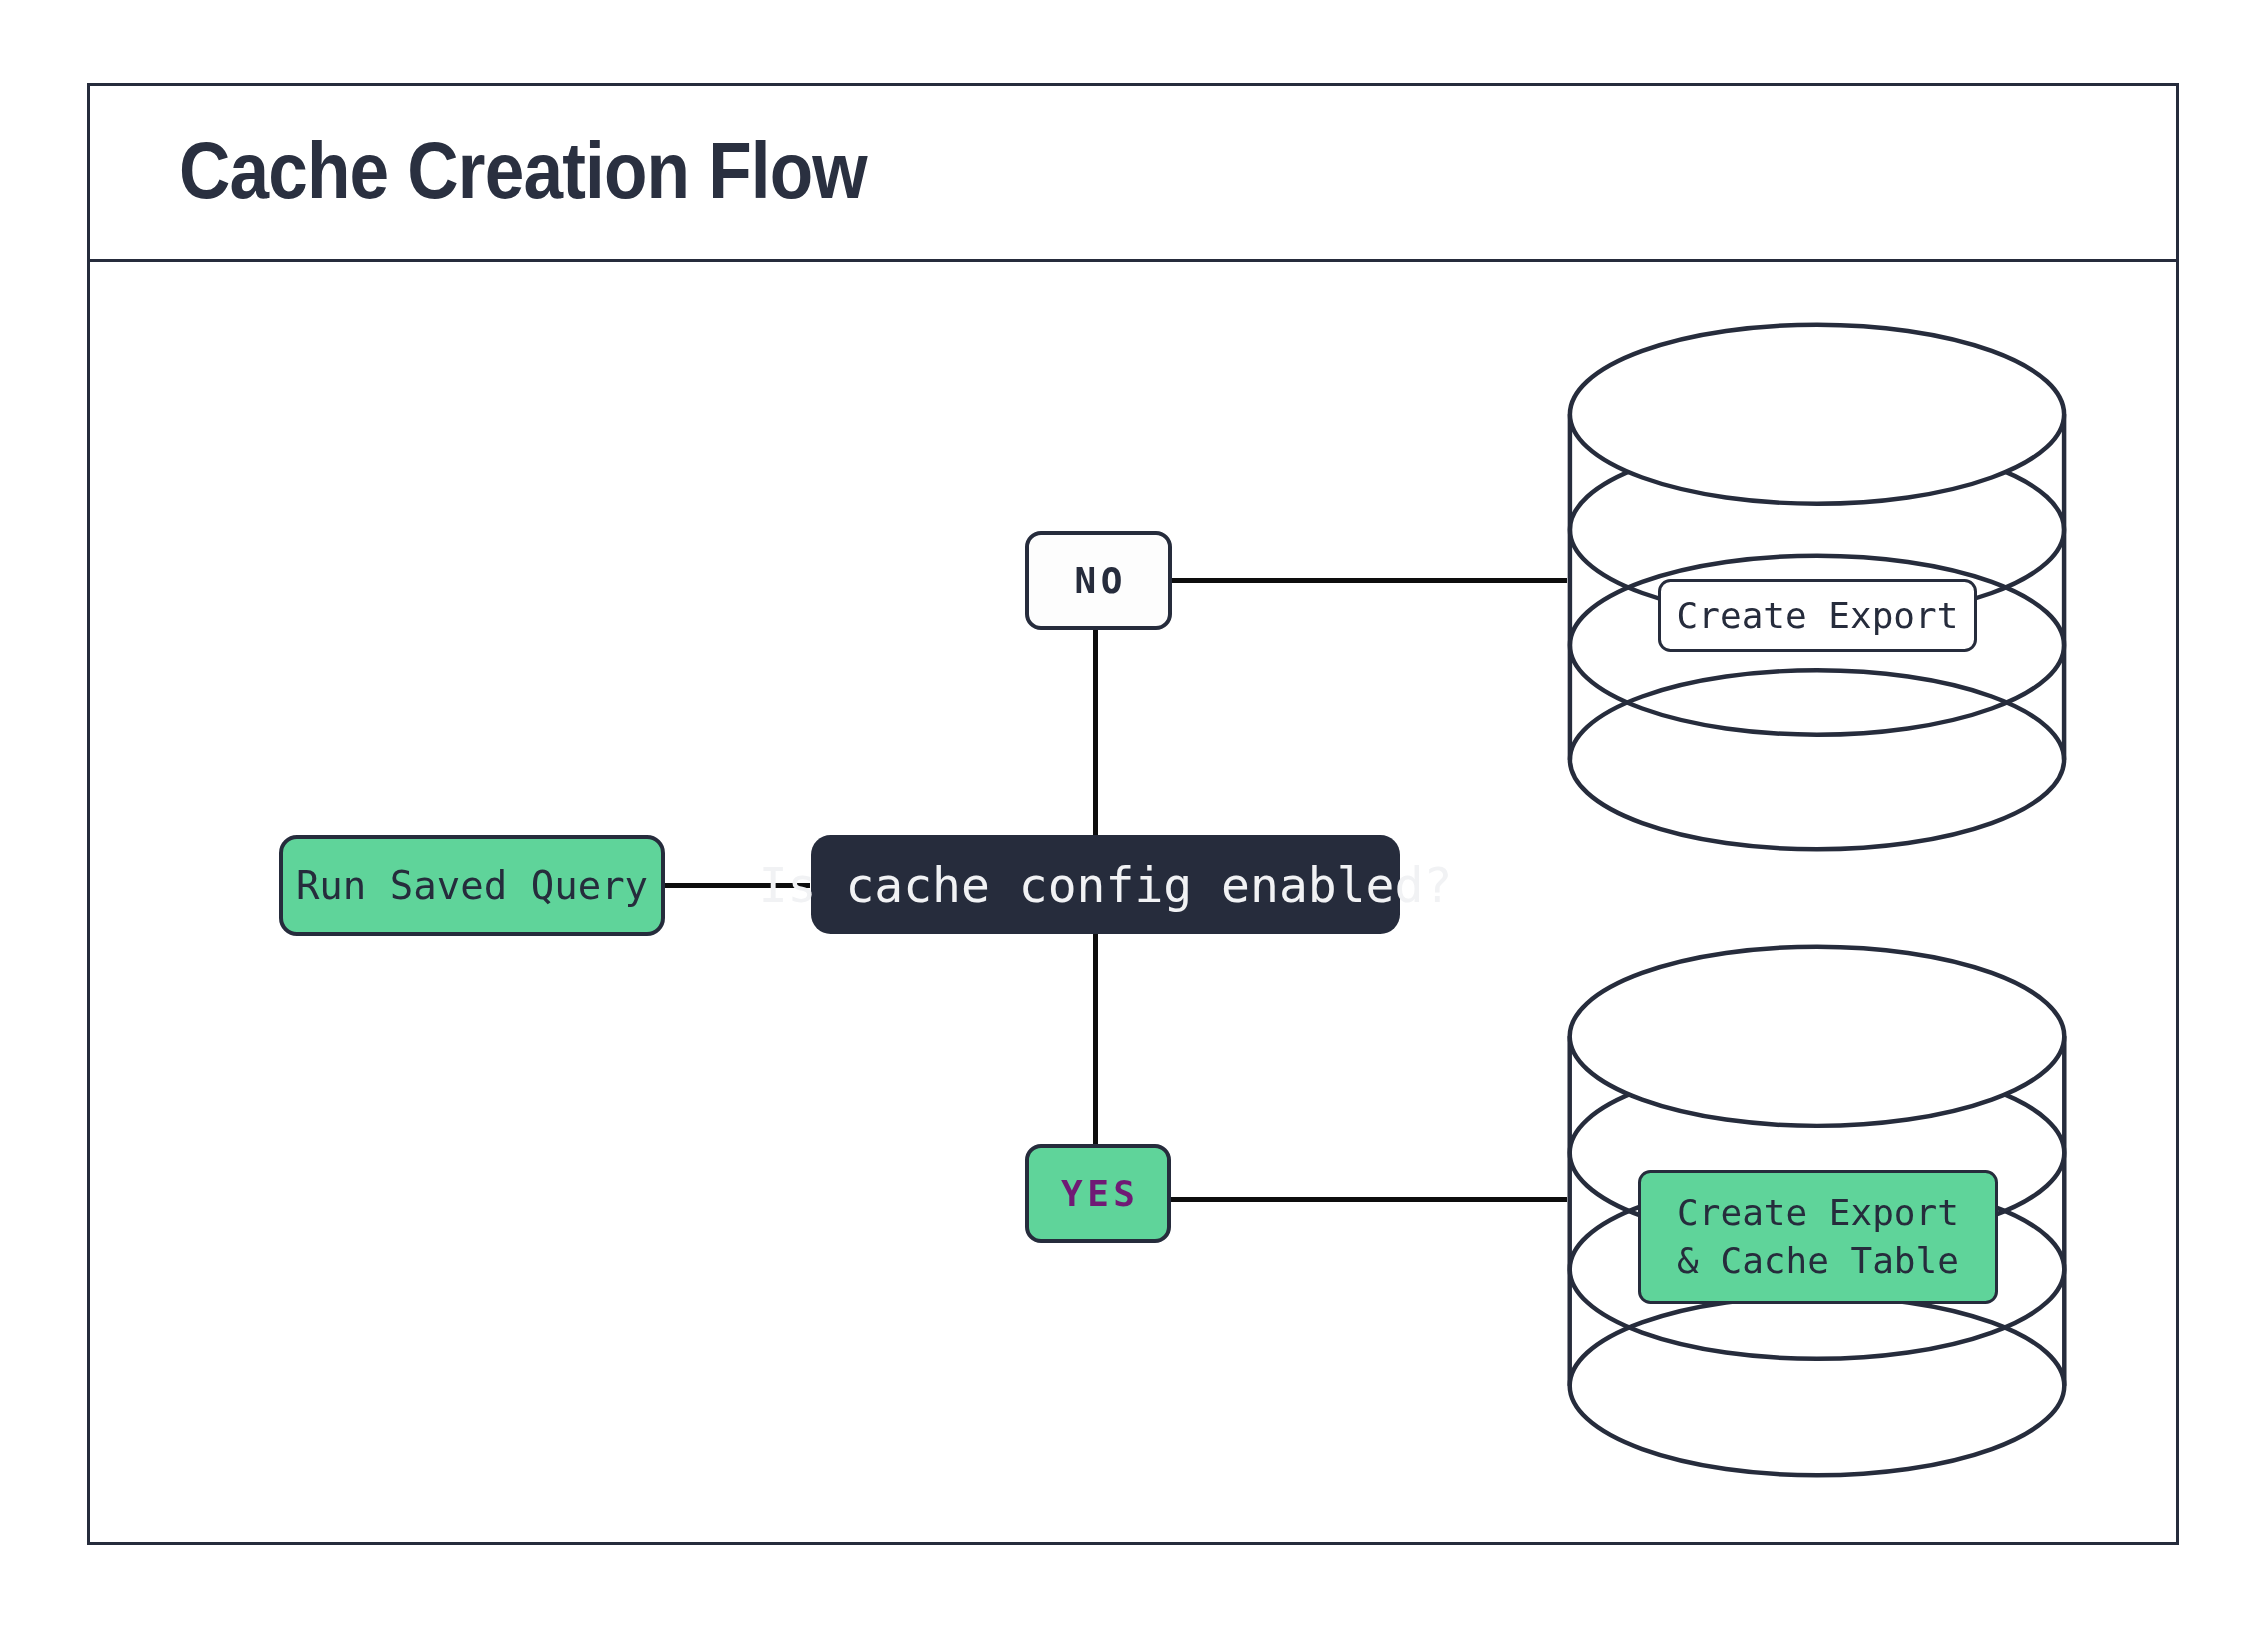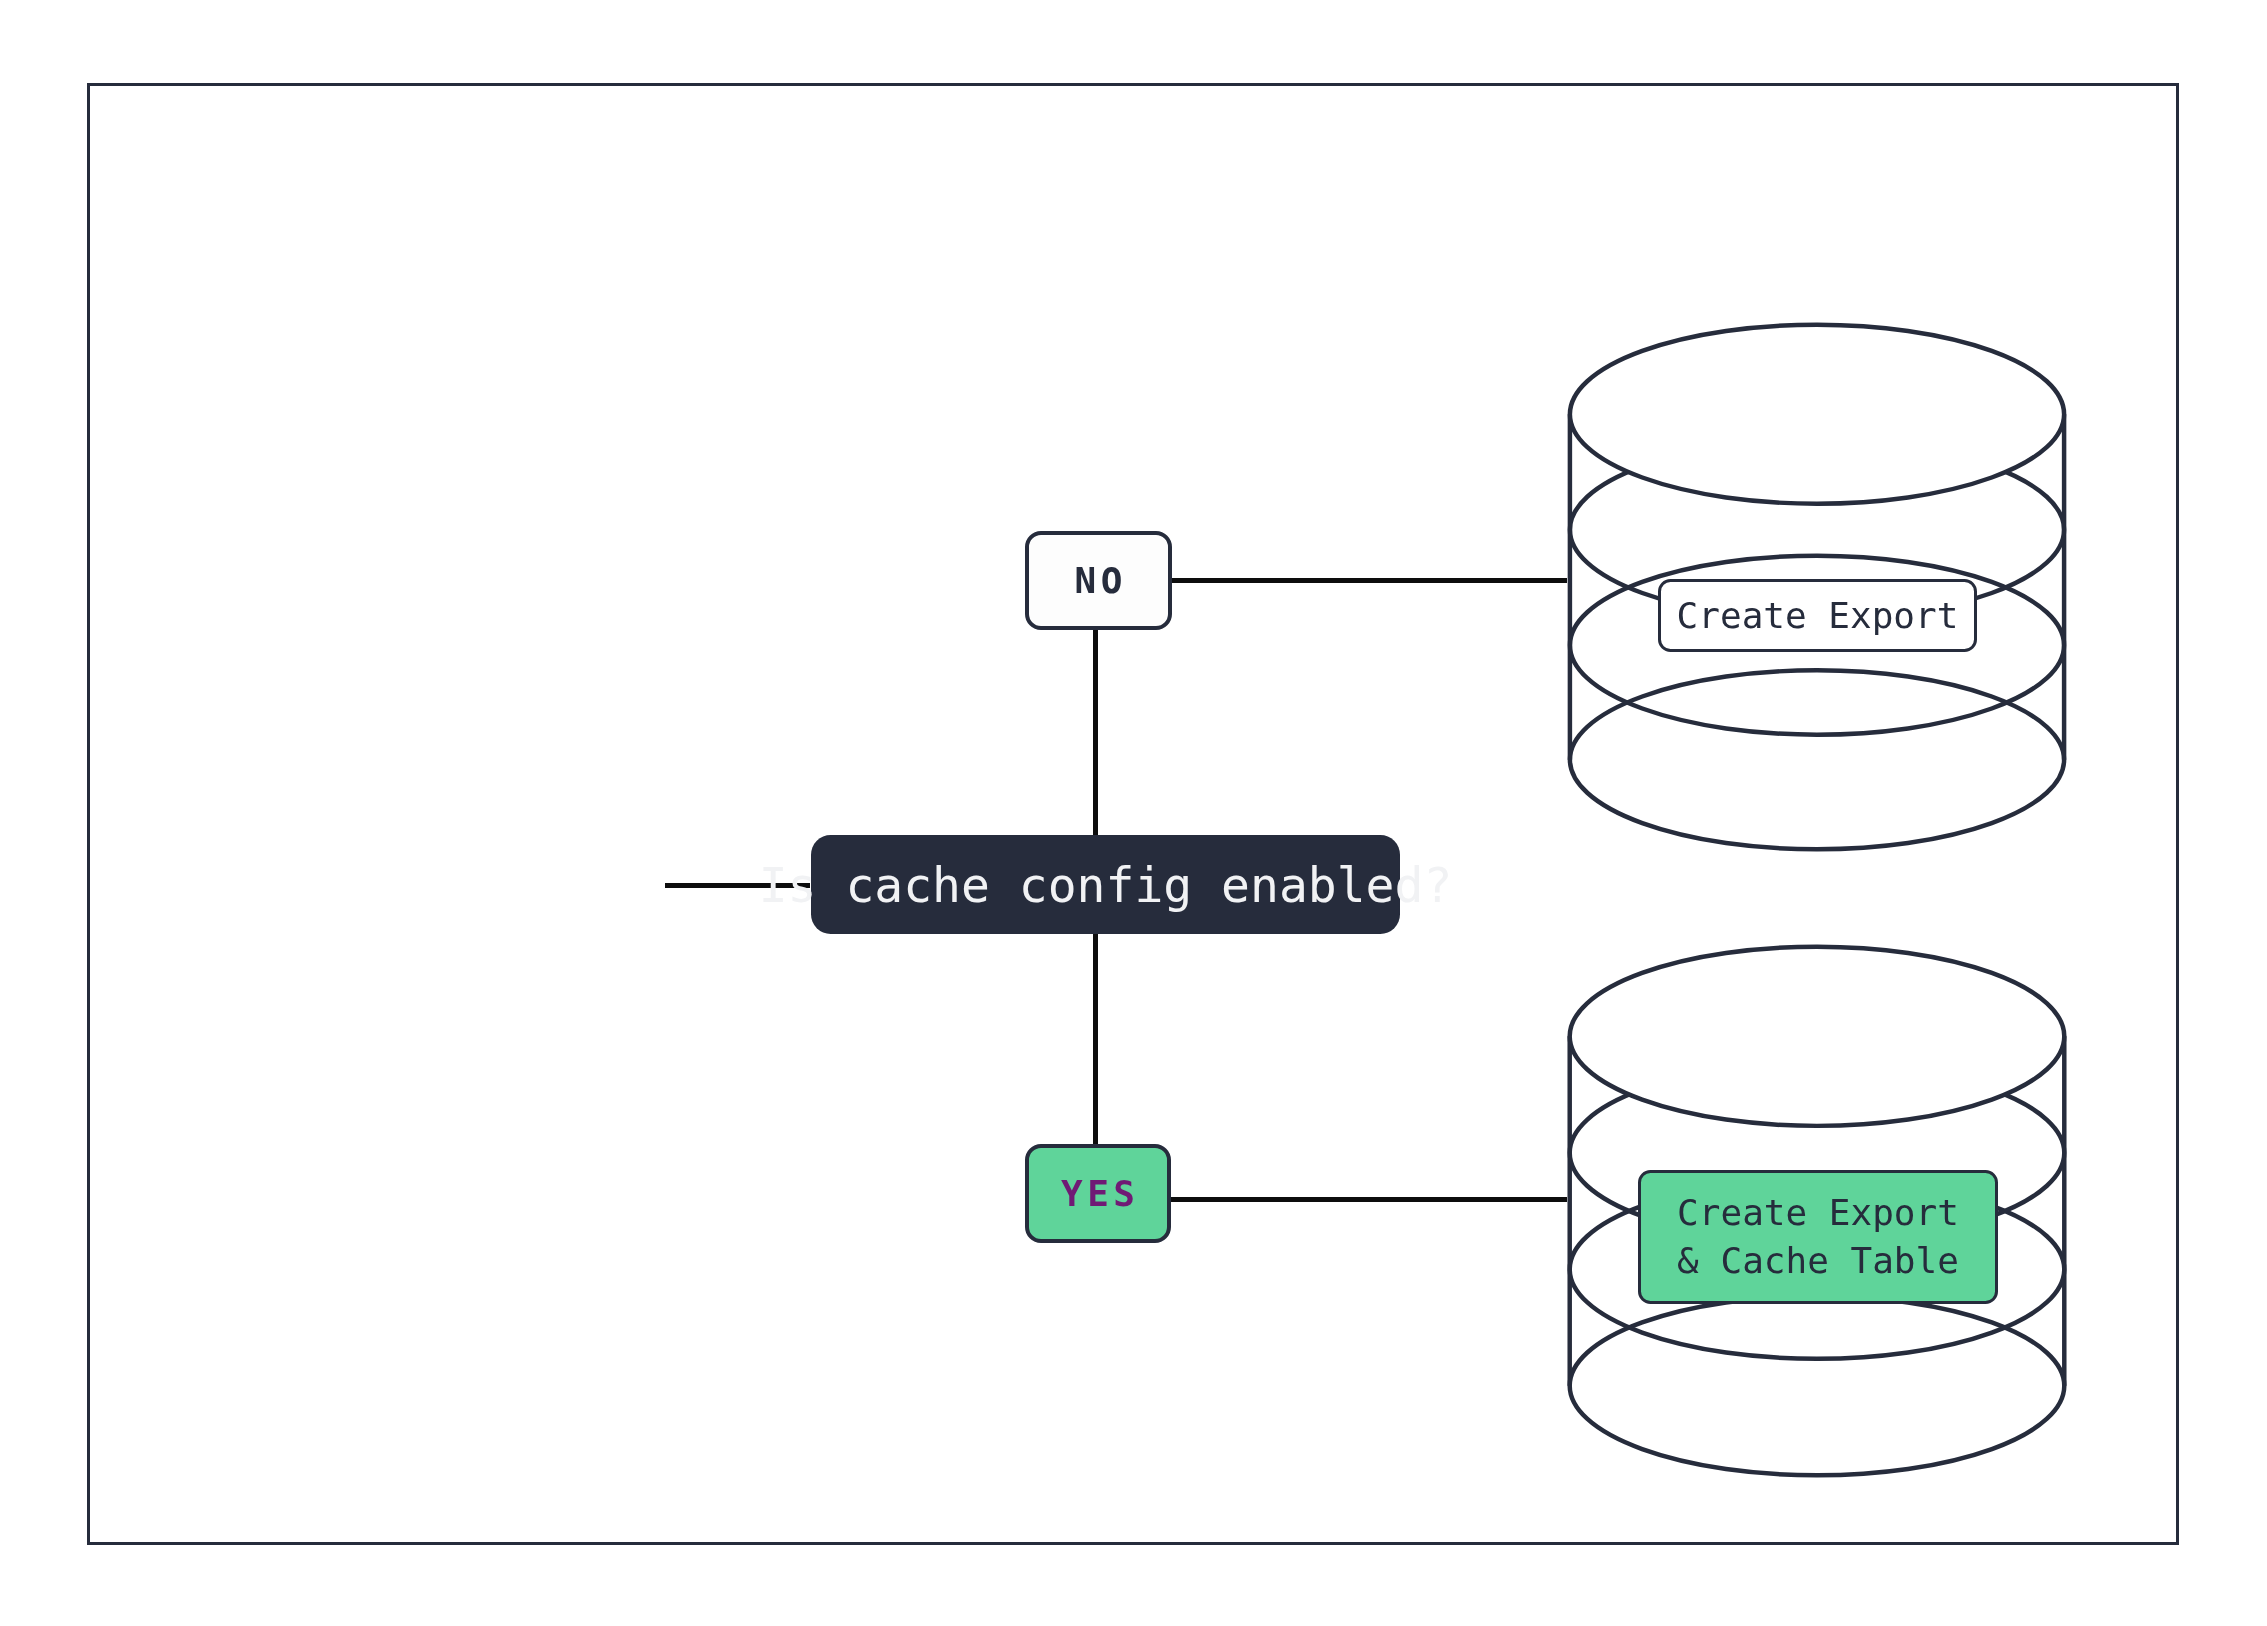--- a/index.html
+++ b/index.html
@@ -138,20 +138,23 @@
     line-height: 1.33;
   }
 </style>
 </head>
 <body>
 
 <div class="canvas">
 
   <div class="frame"></div>
 
+  <div class="frame-header">
+    <span class="page-title">Cache Creation Flow</span>
+  </div>
 
   <div class="edge edge-start-decision"></div>
   <div class="edge edge-decision-no"></div>
   <div class="edge edge-no-db"></div>
   <div class="edge edge-decision-yes"></div>
   <div class="edge edge-yes-db"></div>
 
   <svg class="cylinder cylinder-top" width="500" height="530" viewBox="0 0 558 592">
     <path d="M3,103 A276,100 0 0 1 555,103 L555,489 A276,100 0 0 1 3,489 Z" fill="#ffffff" stroke="none"></path>
     <line x1="3" y1="103" x2="3" y2="489" stroke="#262C3C" stroke-width="5"></line>
@@ -165,20 +168,21 @@
   <svg class="cylinder cylinder-bottom" width="500" height="534" viewBox="0 0 558 596">
     <path d="M3,103 A276,100 0 0 1 555,103 L555,493 A276,100 0 0 1 3,493 Z" fill="#ffffff" stroke="none"></path>
     <line x1="3" y1="103" x2="3" y2="493" stroke="#262C3C" stroke-width="5"></line>
     <line x1="555" y1="103" x2="555" y2="493" stroke="#262C3C" stroke-width="5"></line>
     <ellipse cx="279" cy="493" rx="276" ry="100" fill="none" stroke="#262C3C" stroke-width="5"></ellipse>
     <ellipse cx="279" cy="363" rx="276" ry="100" fill="none" stroke="#262C3C" stroke-width="5"></ellipse>
     <ellipse cx="279" cy="233" rx="276" ry="100" fill="none" stroke="#262C3C" stroke-width="5"></ellipse>
     <ellipse cx="279" cy="103" rx="276" ry="100" fill="#ffffff" stroke="#262C3C" stroke-width="5"></ellipse>
   </svg>
 
+  <div class="node node-start">Run Saved Query</div>
 
   <div class="node node-decision">Is cache config enabled?</div>
 
   <div class="node node-no">NO</div>
 
   <div class="node node-yes">YES</div>
 
   <div class="node db-label-export">Create Export</div>
 
   <div class="node db-label-cache">

